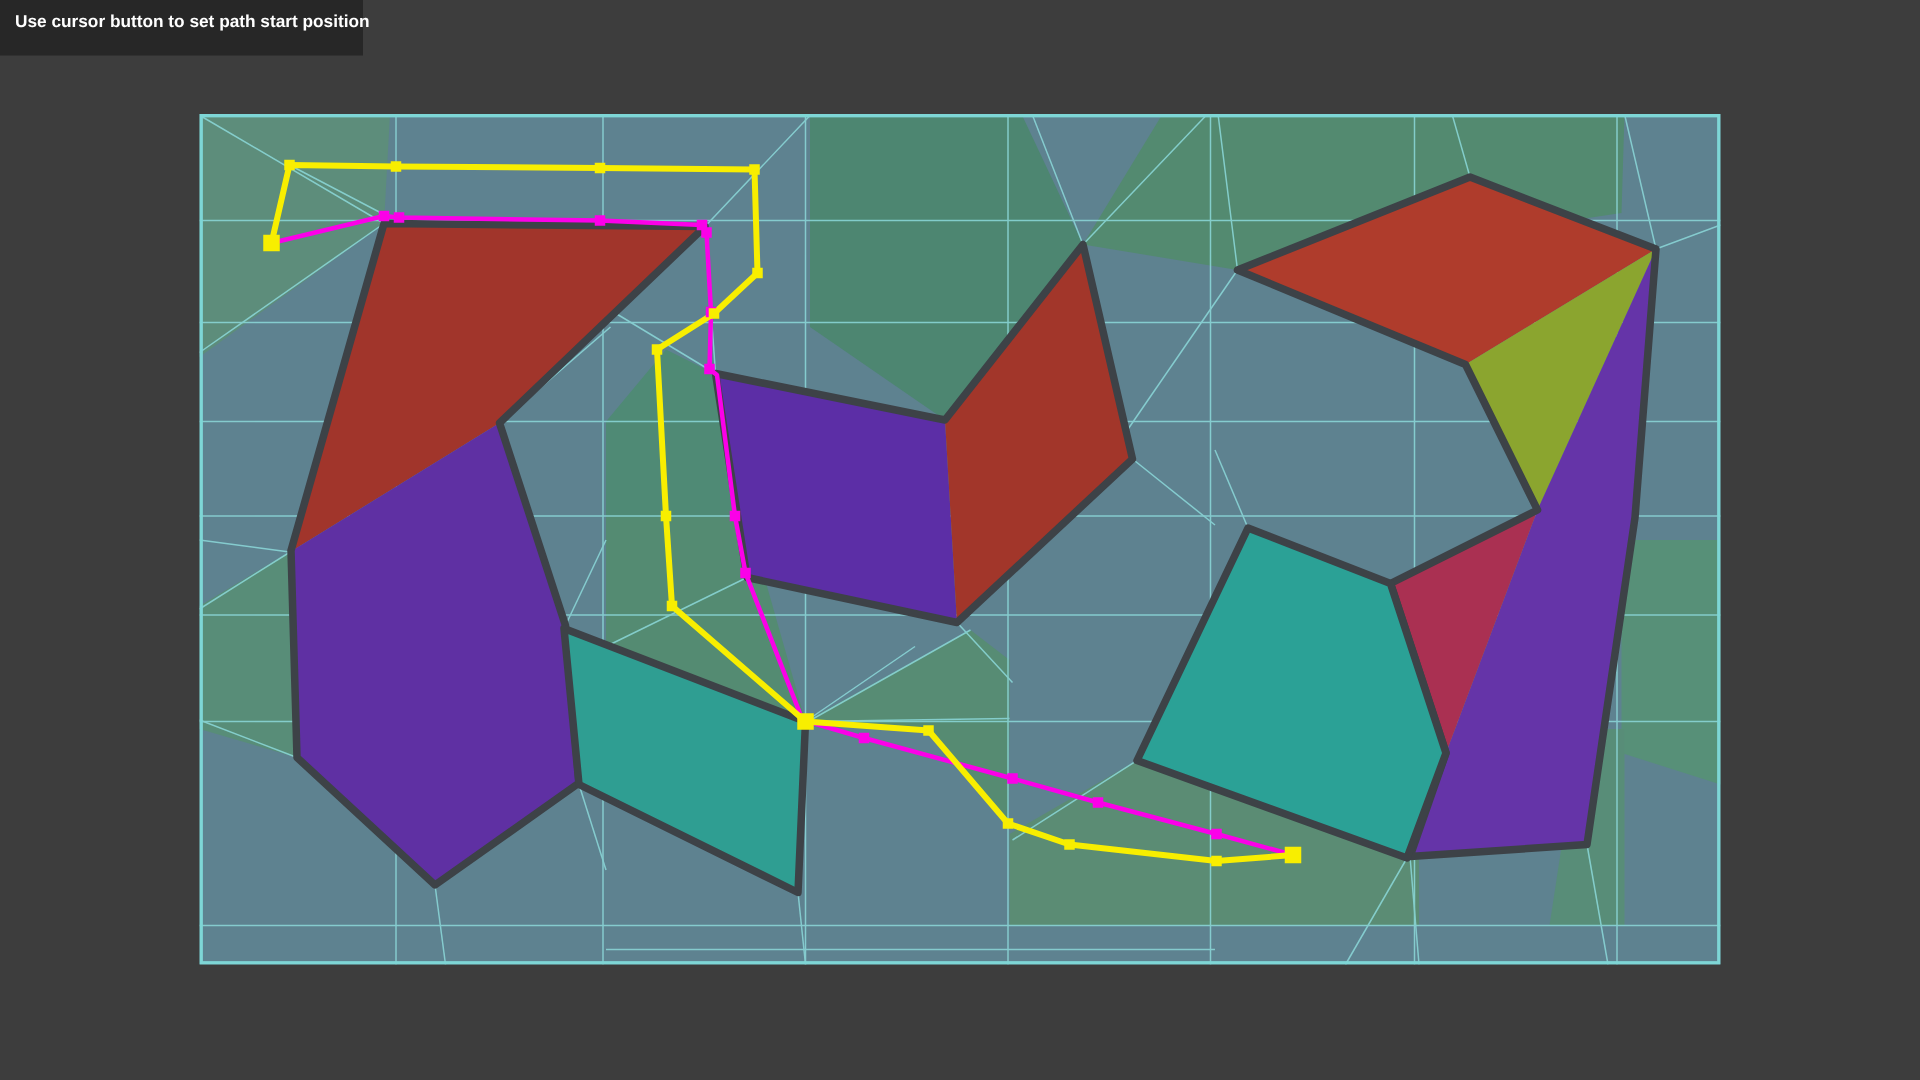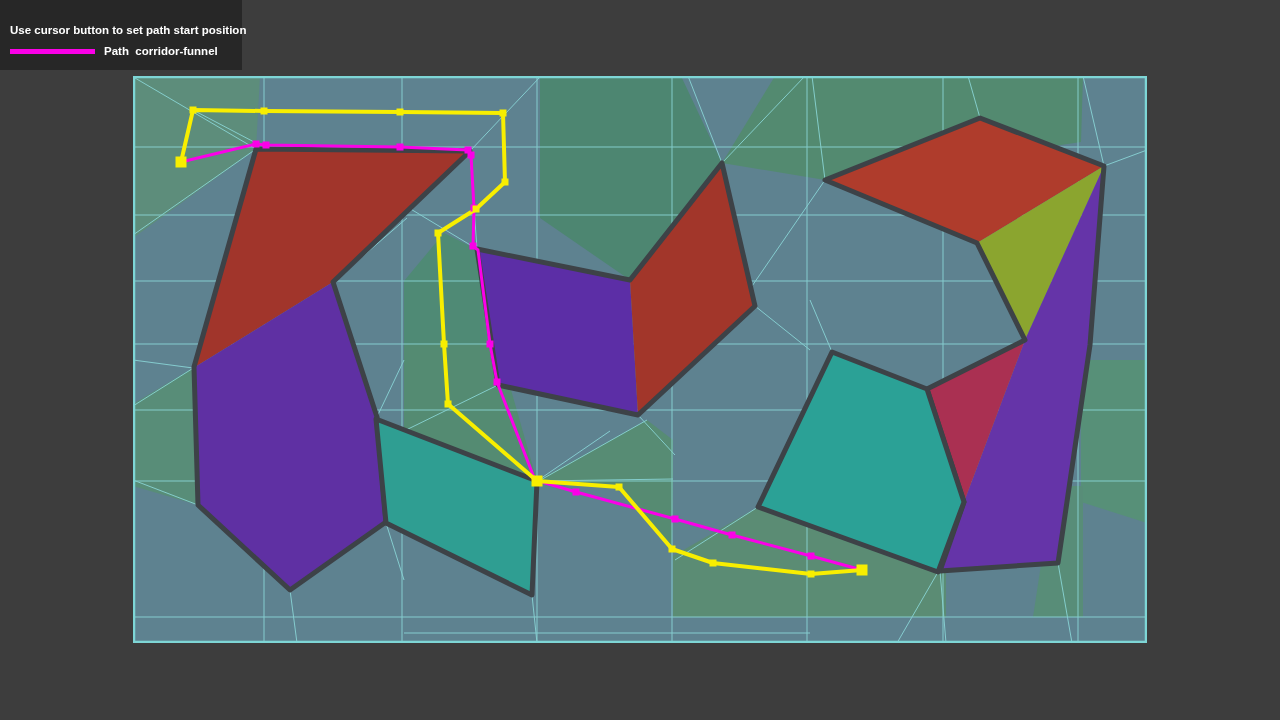--- a/index.html
+++ b/index.html
@@ -1,20 +1,20 @@
 <!DOCTYPE html>
 <html><head>
 <meta charset="utf-8">
 <style>
   html,body{margin:0;padding:0;background:#3d3d3d;}
   .stage{position:relative;width:1280px;height:720px;overflow:hidden;
          font-family:"Liberation Sans",sans-serif;}
   .canvas-wrap{position:absolute;}
   svg{display:block;}
-  .legend{position:absolute;left:0;top:0;padding:23px 12px 10px 10px;
+  .legend{position:absolute;left:0;top:0;padding:8px 12px 10px 10px;
           box-sizing:border-box;width:242px;}
   .legend-title{color:#ffffff;font-size:11.5px;font-weight:bold;line-height:15px;
                 white-space:pre;margin-bottom:4px;}
   .legend-row{display:flex;align-items:center;height:18px;}
   .swatch{display:inline-block;width:85px;margin-right:9px;flex:0 0 85px;}
   .legend-label{color:#ffffff;font-size:11.5px;font-weight:bold;white-space:pre;}
 </style>
 </head>
 <body>
 
@@ -141,18 +141,14 @@
           <rect x="674.5" y="494.5" width="7" height="7"></rect>
         </g>
         <rect x="42.5" y="80.5" width="11" height="11" fill="#f8ee00"></rect>
         <rect x="398.5" y="399.5" width="11" height="11" fill="#f8ee00"></rect>
         <rect x="723.5" y="488.5" width="11" height="11" fill="#f8ee00"></rect>
         <rect x="1" y="1" width="1012" height="565" fill="none" stroke="#7ed6d6" stroke-width="2.5"></rect>
       </svg>
   </div>
   <div class="legend" style="background: rgb(39, 39, 39);">
     <div class="legend-title">Use cursor button to set path start position</div>
-    <div class="legend-row">
-      <span class="swatch" style="background: rgb(251, 0, 232); height: 5px;"></span>
-      <span class="legend-label">Path  corridor-funnel</span>
-    </div>
   </div>
 </div>
 
 </body></html>

